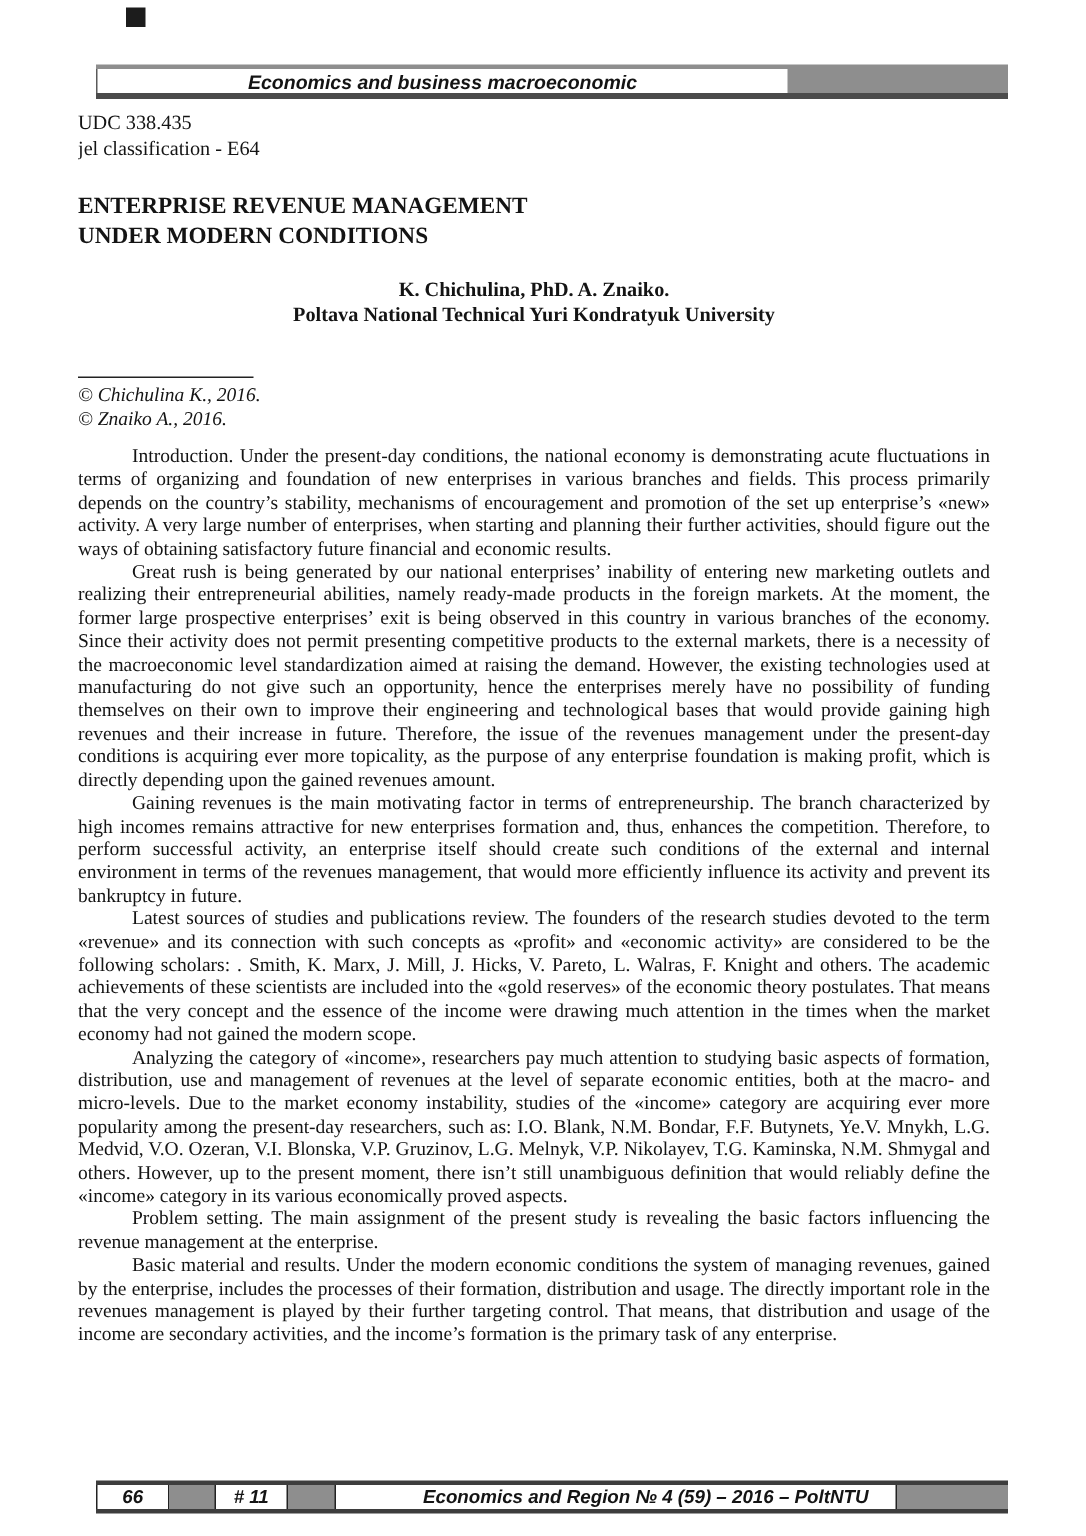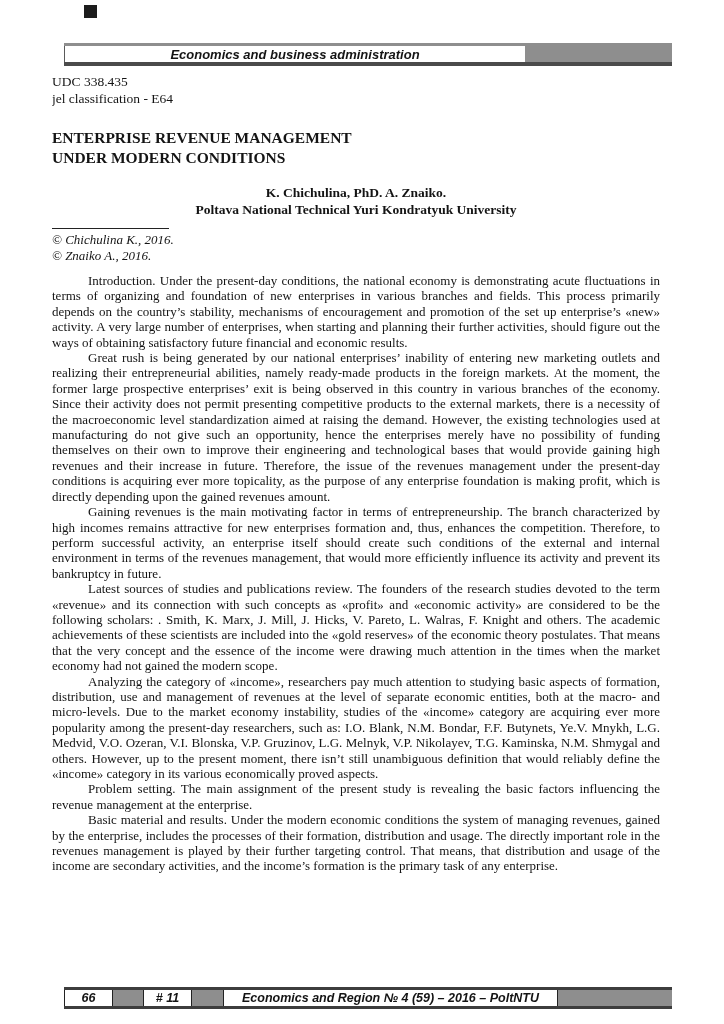--- a/index.html
+++ b/index.html
@@ -14,50 +14,50 @@
   .runhead .rh-white{flex:0 0 460px;display:flex;align-items:center;justify-content:center;
            background:#ffffff;border-left:1px solid #5a5a5a;}
   .runhead .rh-white span{font-family:"Liberation Sans",sans-serif;font-weight:bold;
            font-style:italic;font-size:13px;white-space:nowrap;}
   .runhead .rh-gray{flex:1;background:#8e8e8e;}
 
   .content{position:absolute;left:52px;top:74px;width:608px;height:876px;overflow:hidden;}
   .meta{font-size:13.5px;line-height:16.5px;}
   .title{margin:21px 0 0 0;font-weight:bold;font-size:15.5px;line-height:20px;}
   .authors{margin-top:17px;text-align:center;font-weight:bold;font-size:13.5px;line-height:16.5px;}
-  .copyright{margin-top:10px;font-style:italic;font-size:13px;line-height:16px;}
+  .copyright{margin-top:33px;font-style:italic;font-size:13px;line-height:16px;}
   .copy-rule{width:117px;border-top:1.5px solid #222;margin-bottom:3px;}
   .received{margin-top:12px;font-style:italic;font-size:13px;line-height:16px;}
   .body-text{margin-top:9px;font-size:13px;line-height:15.4px;text-align:justify;}
   .body-text p{margin:0;text-indent:36px;}
   .body-text b{font-weight:normal;}
 
   
   .foot{position:absolute;left:64px;top:987px;width:608px;height:16px;display:flex;
         border-top:3px solid #3d3d3d;border-bottom:3px solid #3d3d3d;
         font-family:"Liberation Sans",sans-serif;font-weight:bold;font-style:italic;font-size:12.5px;}
   .foot .cell{display:flex;align-items:center;justify-content:center;background:#ffffff;}
   .foot .gcell{background:#8e8e8e;}
   .foot .c-page{flex:0 0 47px;border-left:1px solid #222;border-right:1px solid #222;}
   .foot .g1{flex:0 0 30px;border-right:1px solid #222;}
   .foot .c-issue{flex:0 0 47px;border-right:1px solid #222;}
   .foot .g2{flex:0 0 31px;border-right:1px solid #222;}
-  .foot .c-journal{flex:0 0 333px;border-right:1px solid #222;white-space:nowrap;}
+  .foot .c-journal{flex:0 0 333px;border-right:1px solid #222;white-space:nowrap;padding-left:40px;}
   .foot .g3{flex:1;}
 </style>
 </head>
 <body>
 
 <div class="page">
 
   <div class="artifact"></div>
 
   <div class="runhead">
     <div class="rh-white">
-      <span>Economics and business administration</span>
+      <span>Economics and business macroeconomic</span>
     </div>
     <div class="rh-gray"></div>
   </div>
 
   <div class="content">
     <div class="meta">
       <div>UDC 338.435</div>
       <div>jel classification - E64</div>
     </div>
 

